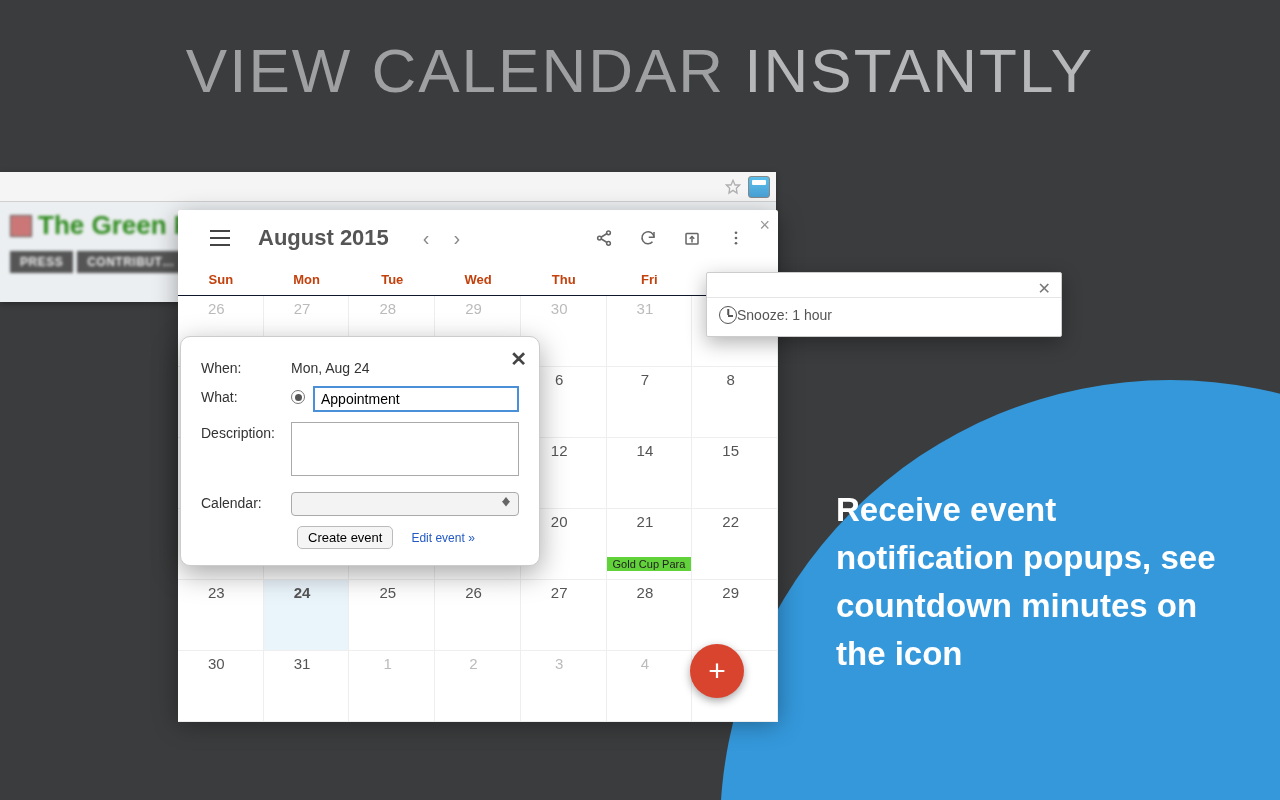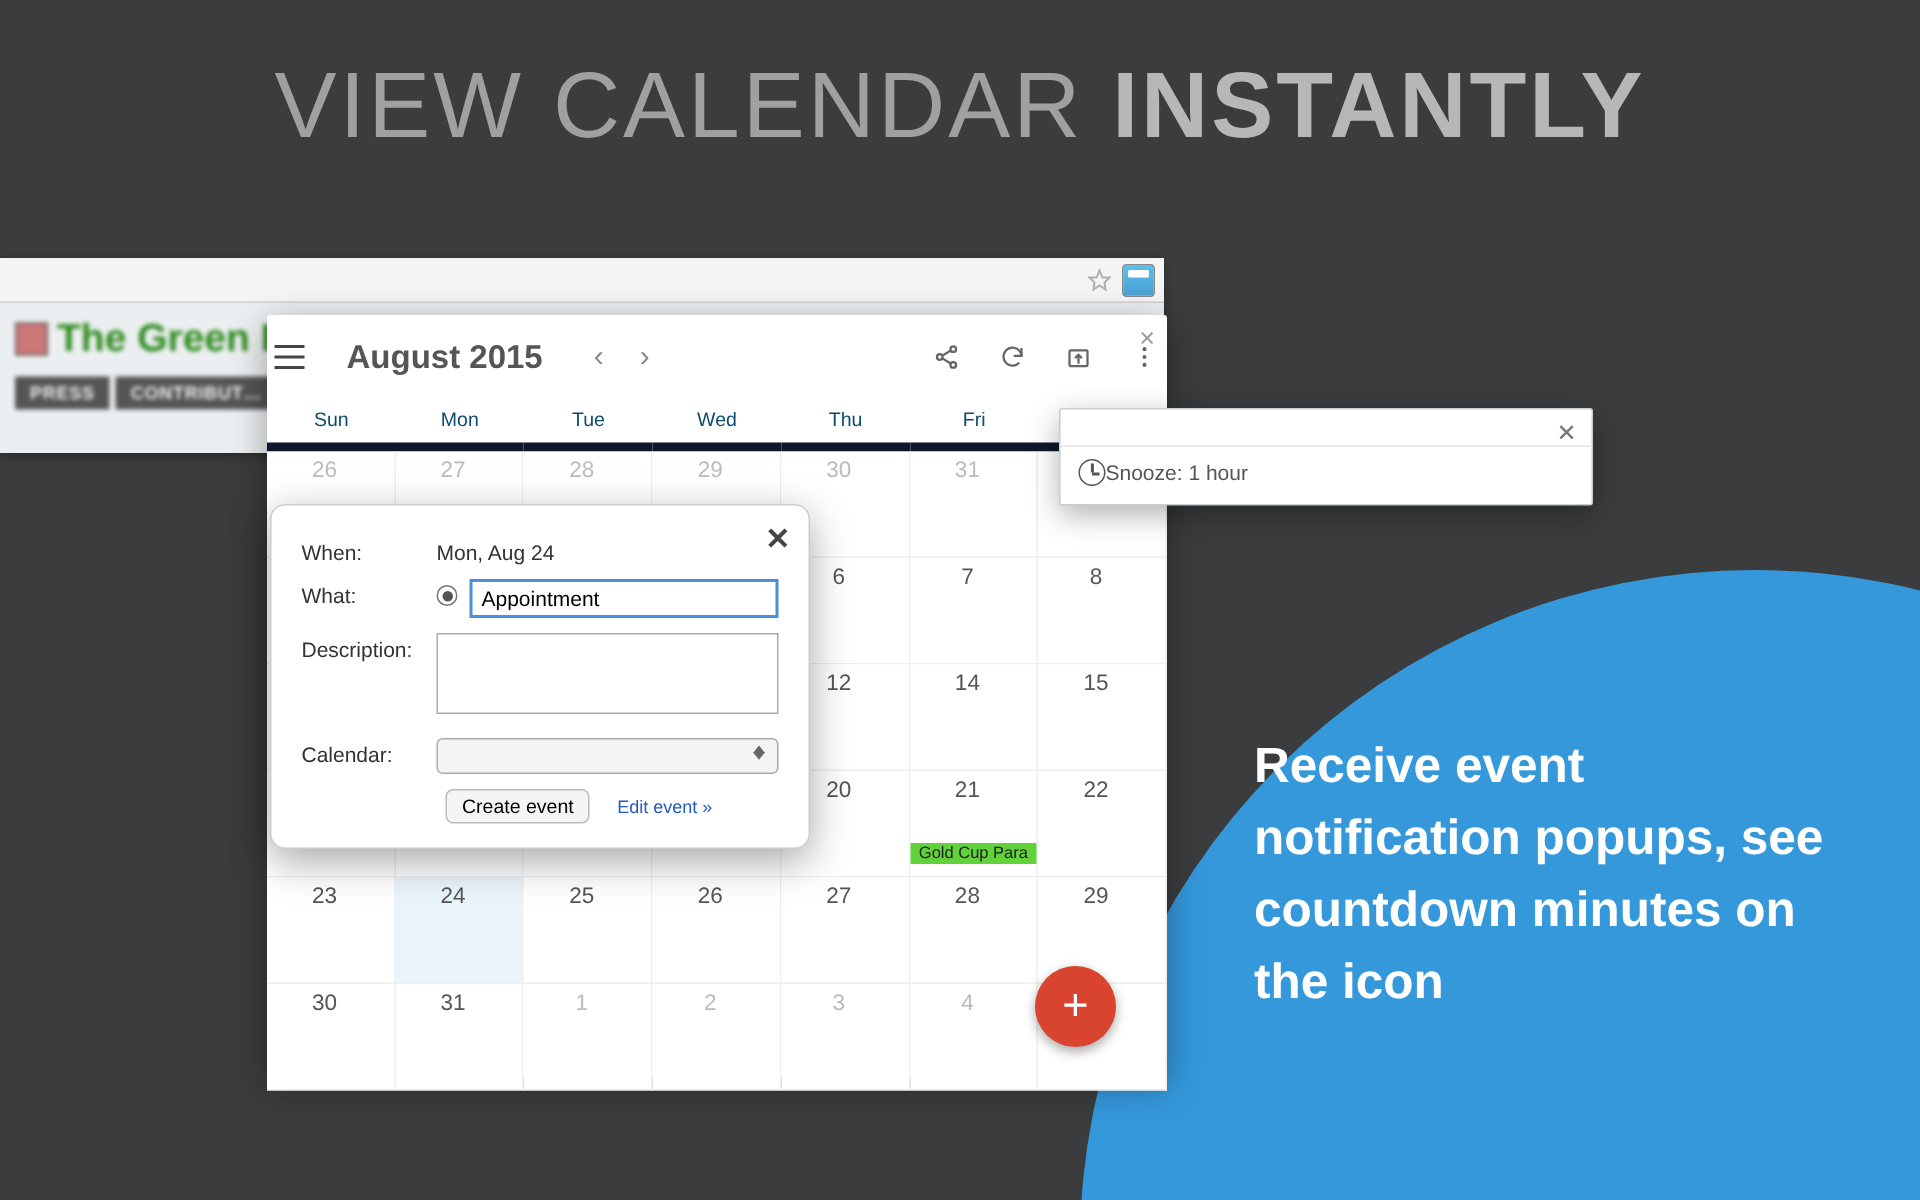--- a/index.html
+++ b/index.html
@@ -18,21 +18,21 @@
     top: 35px;
     left: 0;
     width: 100%;
     text-align: center;
     font-size: 62px;
     font-weight: 300;
     letter-spacing: 2px;
     color: #9ea0a2;
     font-family: "Helvetica Neue", Arial, sans-serif;
   }
-  .headline .bold { font-weight: 700; color: #b5b7b8; margin-top: 42px; }
+  .headline .bold { font-weight: 400; color: #b5b7b8; margin-top: 42px; }
 
   
   .blue-wedge {
     position: absolute;
     left: 720px;
     top: 380px;
     width: 900px;
     height: 900px;
     background: #3498db;
     border-radius: 50%;
@@ -129,21 +129,21 @@
     top:6px;
     color:#999;
     font-size:18px;
     cursor:pointer;
     line-height:1;
   }
   .cal-header {
     display:flex;
     align-items:center;
     height:56px;
-    padding:0 5px;
+    padding:0 32px;
     gap:10px;
     color:#555;
   }
   .hamburger {
     width:20px;height:16px;
     display:flex;flex-direction:column;justify-content:space-between;
     cursor:pointer;
   }
   .hamburger div{height:2px;background:#444;}
   .cal-title {
@@ -168,38 +168,38 @@
   }
   .header-right .ic { width:20px; height:20px; display:flex; align-items:center; justify-content:center; cursor:pointer; }
 
   .cal-grid {
     display:grid;
     grid-template-columns: repeat(7, 1fr);
     font-size:13px;
   }
   .dow {
     text-align:center;
-    font-weight:400;
-    color:#0c4a6e;
+    font-weight:700;
+    color:#c2410c;
     padding:6px 0 8px;
-    border-bottom:6px solid #0f172a;
+    border-bottom:1px solid #0f172a;
   }
   .cell {
     height:71px;
     border-right:1px solid #eee;
     border-bottom:1px solid #eee;
     position:relative;
     text-align:center;
     padding:4px 8px 0 0;
     color:#555;
     font-size:15px;
     background:#fff;
   }
   .cell.other { color:#bbb; }
-  .cell.selected { background:#fff9d6; }
+  .cell.selected { background:#fff9d6;font-weight:bold; }
   .cell.today { background:#eaf4fb; }
   .event-strip {
     position:absolute;
     left:0; right:0; bottom:8px;
     background:#62d23a;
     color:#222;
     font-size:11px;
     padding:1px 3px;
     white-space:nowrap;
     overflow:hidden;

